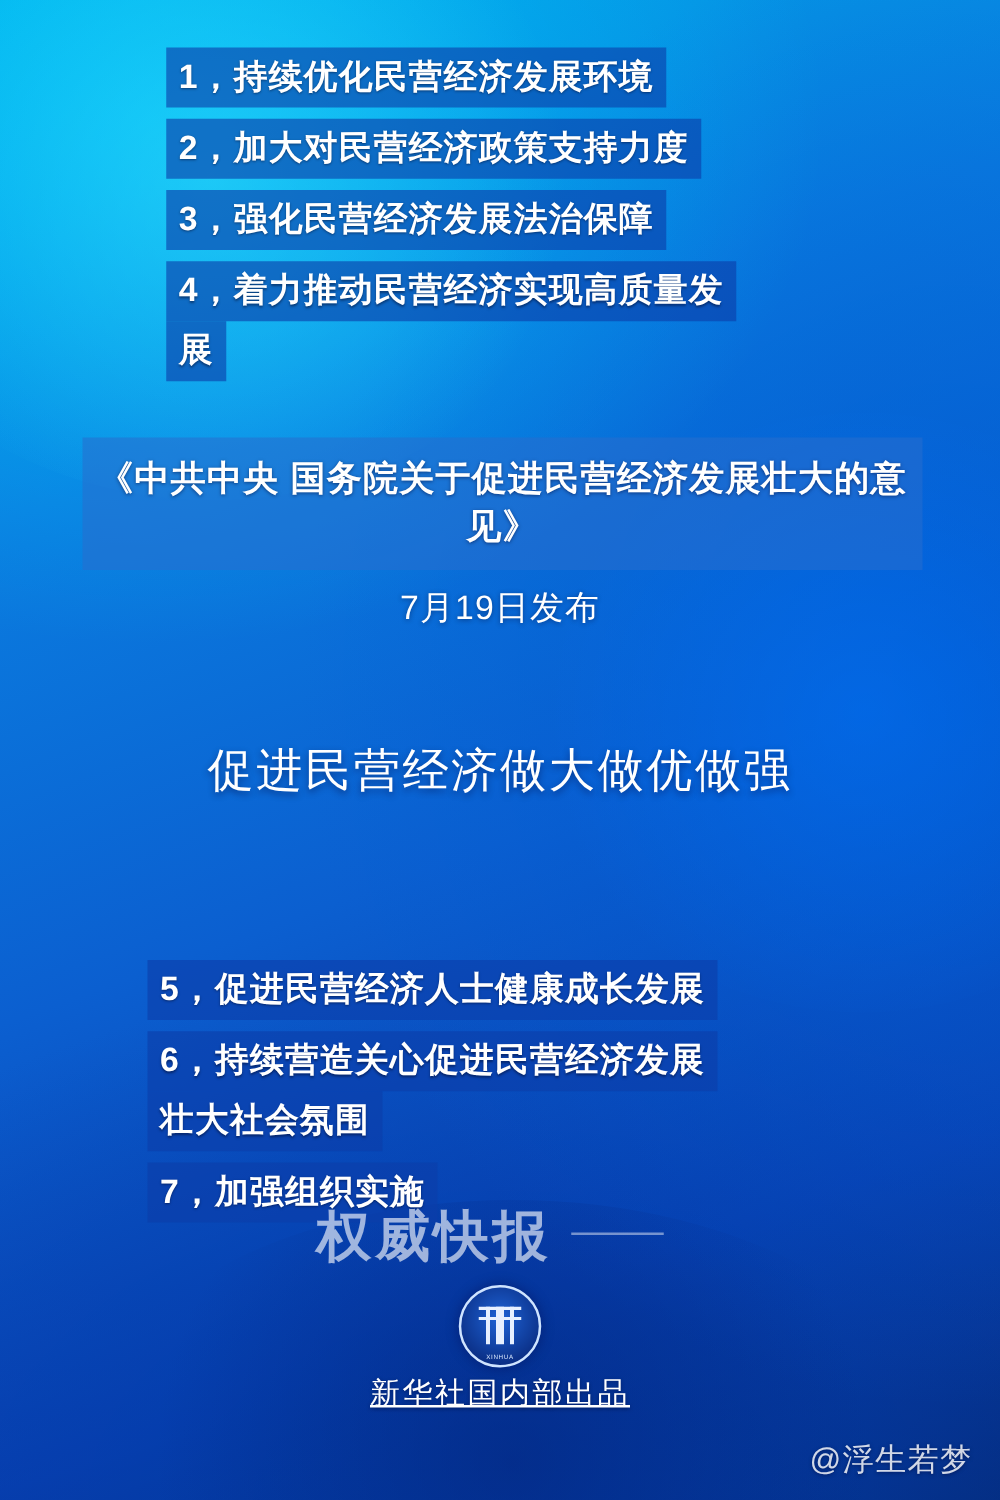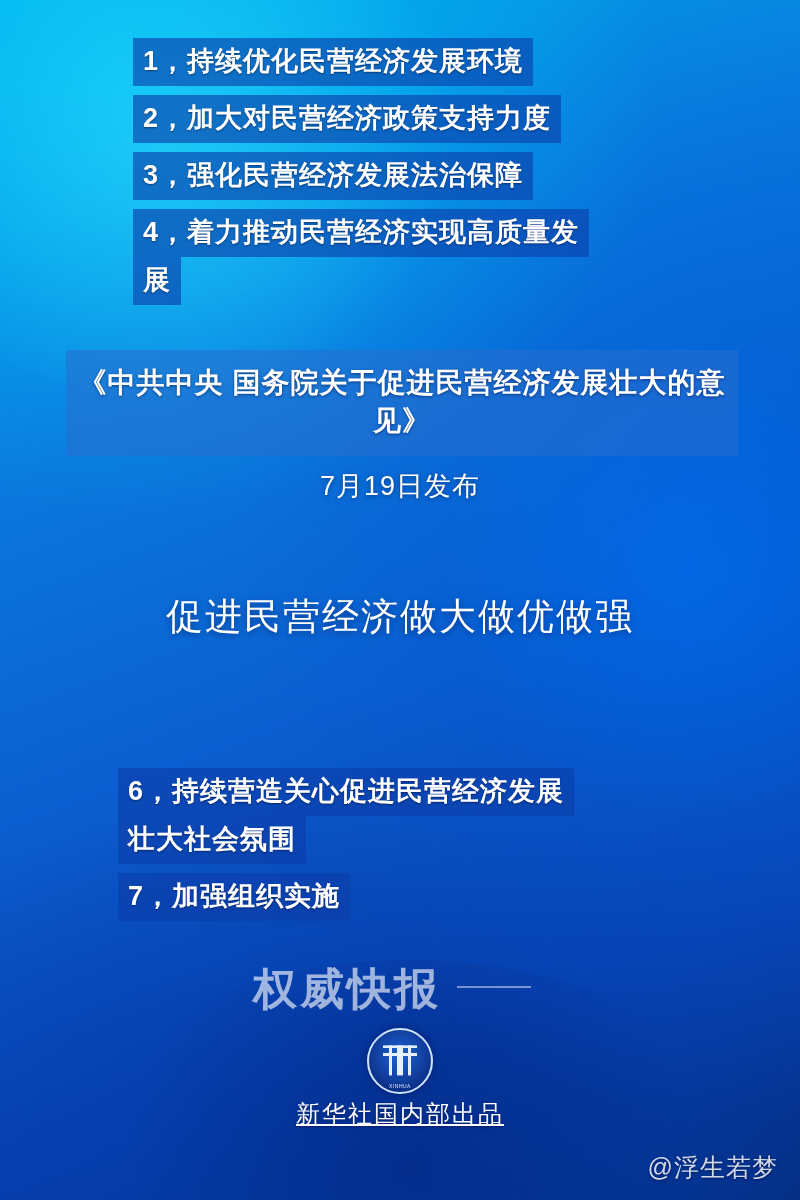--- a/index.html
+++ b/index.html
@@ -223,20 +223,21 @@
     <div><span class="point-cont">展</span></div>
   </div>
 
   <div class="doc-title">《中共中央 国务院关于促进民营经济发展壮大的意见》</div>
 
   <div class="release-date">7月19日发布</div>
 
   <div class="headline">促进民营经济做大做优做强</div>
 
   <div class="point-list-2">
+    <div><span class="point-line">5，促进民营经济人士健康成长发展</span></div>
     <div><span class="point-line wrap2">6，持续营造关心促进民营经济发展</span></div>
     <div><span class="point-cont">壮大社会氛围</span></div>
     <div><span class="point-line">7，加强组织实施</span></div>
   </div>
 
   <div class="brand-watermark">
     <span>权威快报</span><span class="rule"></span>
   </div>
 
   <div class="emblem">

